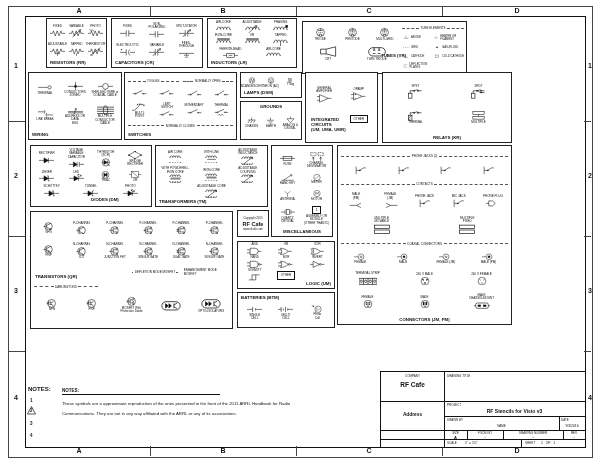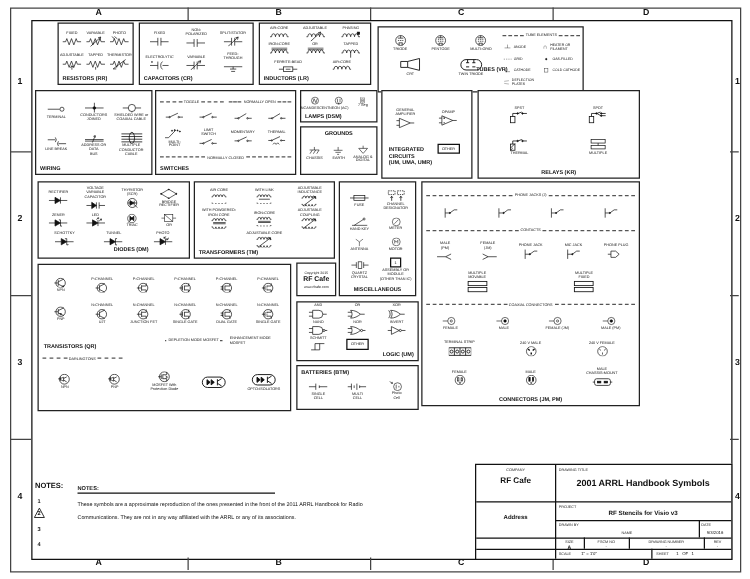--- a/index.html
+++ b/index.html
@@ -1338,21 +1338,20 @@
     <div class="ln" style="left:86px;top:58px;width:1px;height:9px"></div>
     <div class="ln" style="left:122px;top:58px;width:1px;height:9px"></div>
     <div class="ln" style="left:182px;top:58px;width:1px;height:9px"></div>
     <div class="ln" style="left:178px;top:44px;width:1px;height:14px"></div>
     <div class="ln" style="left:140px;top:67px;width:1px;height:8px"></div>
 
     <div class="lab" style="left:0;top:1.5px;width:63px;text-align:center">COMPANY</div>
     <div class="val" style="left:0;top:9px;width:63px;text-align:center;font-weight:bold;font-size:6.5px">RF Cafe</div>
     <div class="val" style="left:0;top:40px;width:63px;text-align:center;font-weight:bold;font-size:4.8px">Address</div>
     <div class="lab" style="left:66px;top:1.5px">DRAWING TITLE</div>
-    <div class="val" style="left:63px;top:10px;width:141px;text-align:center;font-weight:bold;font-size:7.2px">2001 ARRL Handbook Symbols</div>
     <div class="lab" style="left:66px;top:31px">PROJECT</div>
     <div class="val" style="left:63px;top:36px;width:141px;text-align:center;font-weight:bold;font-size:5px">RF Stencils for Visio v3</div>
     <div class="lab" style="left:66px;top:45.5px">DRAWN BY</div>
     <div class="lab" style="left:63px;top:51.5px;width:115px;text-align:center">NAME</div>
     <div class="lab" style="left:180px;top:45.5px">DATE</div>
     <div class="val" style="left:178px;top:51.5px;width:26px;text-align:center;font-size:3.4px">9/3/2016</div>
     <div class="lab" style="left:63px;top:59px;width:23px;text-align:center">SIZE</div>
     <div class="val" style="left:63px;top:62.5px;width:23px;text-align:center;font-weight:bold;font-size:4px">A</div>
     <div class="lab" style="left:86px;top:59px;width:36px;text-align:center">FSCM NO</div>
     <div class="val" style="left:86px;top:62.5px;width:36px;text-align:center;font-size:3.4px">-</div>

